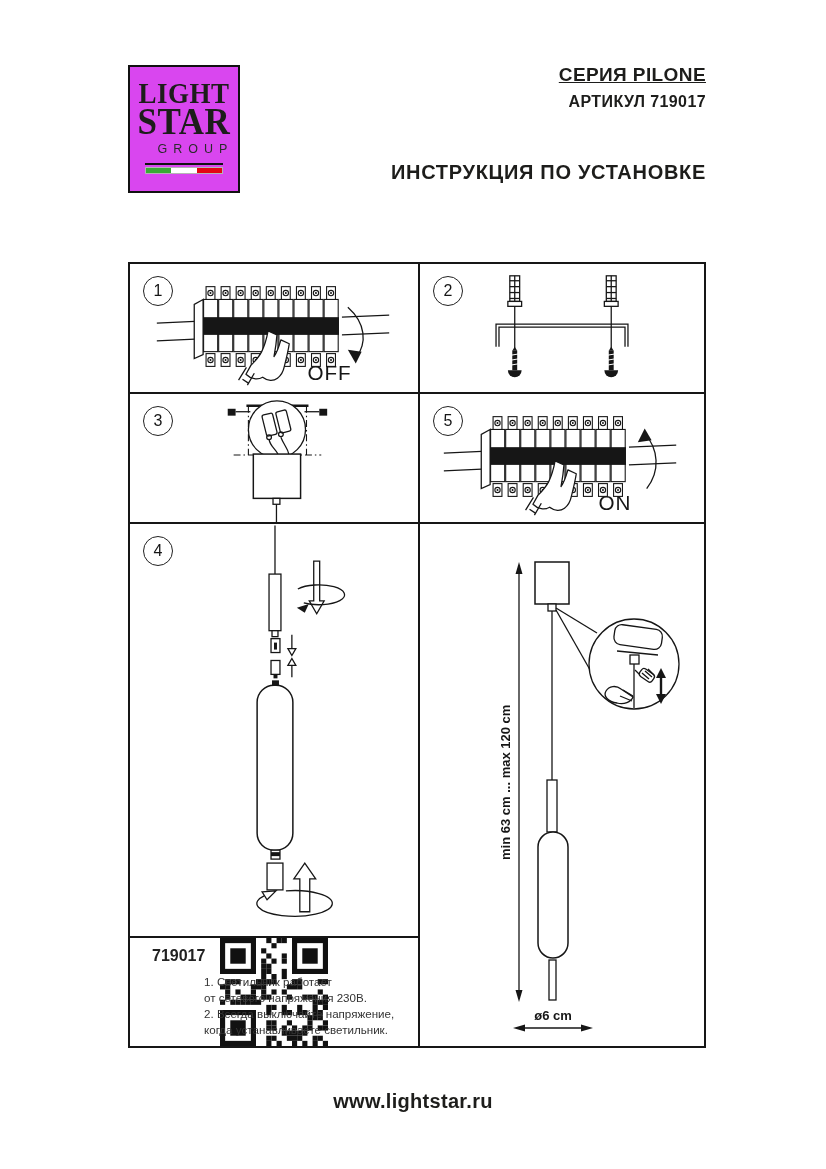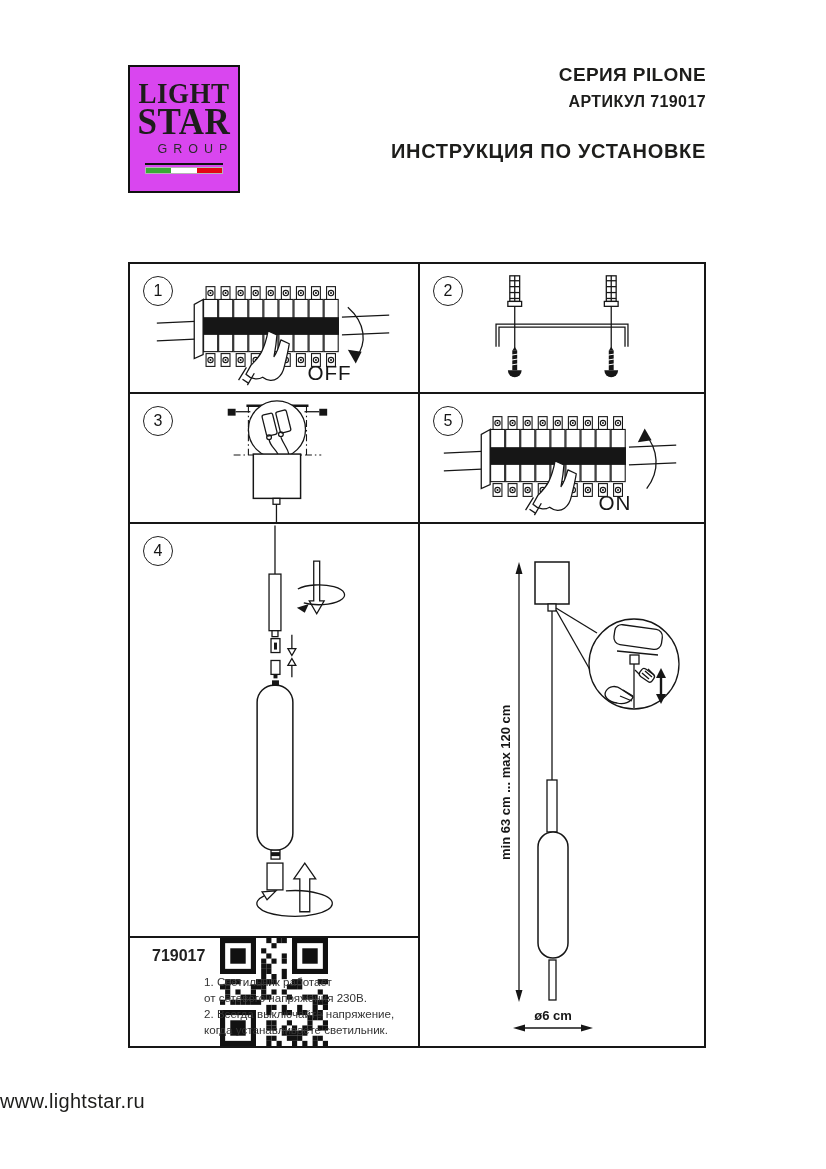--- a/index.html
+++ b/index.html
@@ -14,23 +14,23 @@
     line-height:26px;margin-top:13px;letter-spacing:0.5px;transform:scaleY(1.08);color:#1d1d1b;}
   .logo-star{font-family:"Liberation Serif",serif;font-weight:700;font-size:35px;
     line-height:32px;letter-spacing:0.5px;transform:scaleY(1.08);color:#1d1d1b;}
   .logo-group{font-size:12.5px;letter-spacing:6px;margin-top:4px;color:#2b2b2b;
     padding-left:23px;font-weight:400;}
   .flag-wrap{width:78px;margin:7px auto 0;border-top:2px solid #111;padding-top:2px;}
   .flag{height:7px;display:flex;border:1px solid #b5b5b5;box-sizing:border-box;}
   .flag>div{flex:1;}
   
   .hdr{position:absolute;right:120px;text-align:right;font-weight:700;color:#1d1d1b;}
-  .hdr-series{top:64px;font-size:19px;letter-spacing:0.4px;}
+  .hdr-series{top:64px;font-size:19px;letter-spacing:0.4px;text-decoration:underline;}
   .hdr-article{top:93px;font-size:16px;letter-spacing:0.4px;}
-  .hdr-sub{top:137px;font-size:20px;line-height:28px;letter-spacing:0.7px;}
+  .hdr-sub{top:158px;font-size:20px;line-height:28px;letter-spacing:0.7px;}
   
   .grid{position:absolute;left:128px;top:262px;width:578px;height:786px;
     border:2px solid #161616;box-sizing:border-box;background:#fff;}
   .cell{position:absolute;box-sizing:border-box;}
   .c1{left:0;top:0;width:290px;height:130px;border-right:2px solid #161616;border-bottom:2px solid #161616;}
   .c2{left:290px;top:0;width:284px;height:130px;border-bottom:2px solid #161616;}
   .c3{left:0;top:130px;width:290px;height:130px;border-right:2px solid #161616;border-bottom:2px solid #161616;}
   .c5{left:290px;top:130px;width:284px;height:130px;border-bottom:2px solid #161616;}
   .c4{left:0;top:260px;width:290px;height:412px;border-right:2px solid #161616;}
   .cn{left:0;top:672px;width:290px;height:110px;border-right:2px solid #161616;border-top:2px solid #161616;}
@@ -47,22 +47,22 @@
   .fk{fill:#161616;stroke:none;}
   .dash{stroke:#161616;fill:none;stroke-width:1.1;stroke-dasharray:7 3 1.5 3;}
   .svgtxt{font-family:"Liberation Sans",sans-serif;fill:#161616;}
   .onoff{font-size:21px;letter-spacing:1px;}
   .dimtxt{font-size:13px;font-weight:700;}
   
   .notes-article{position:absolute;left:22px;top:9px;font-size:16px;font-weight:700;color:#222;text-align:right;}
   .qr{position:absolute;left:20px;top:34px;width:58px;height:58px;}
   .notes-text{position:absolute;left:74px;top:36px;font-size:11.6px;line-height:16px;color:#333;}
   
-  .footer{position:absolute;left:0;top:1090px;width:100%;text-align:left;
-    font-size:20px;font-weight:400;color:#1d1d1b;letter-spacing:0.3px;}
+  .footer{position:absolute;left:0;top:1090px;width:100%;text-align:center;
+    font-size:20px;font-weight:700;color:#1d1d1b;letter-spacing:0.3px;}
 </style>
 </head>
 <body>
 
 <svg width="0" height="0" style="position:absolute" aria-hidden="true">
   <defs>
     <g id="breaker-def">
       <line class="ln" x1="8" y1="52" x2="52" y2="50"></line>
       <line class="ln" x1="8" y1="70" x2="52" y2="68"></line>
       <line class="ln" x1="196" y1="46" x2="244" y2="44"></line>

